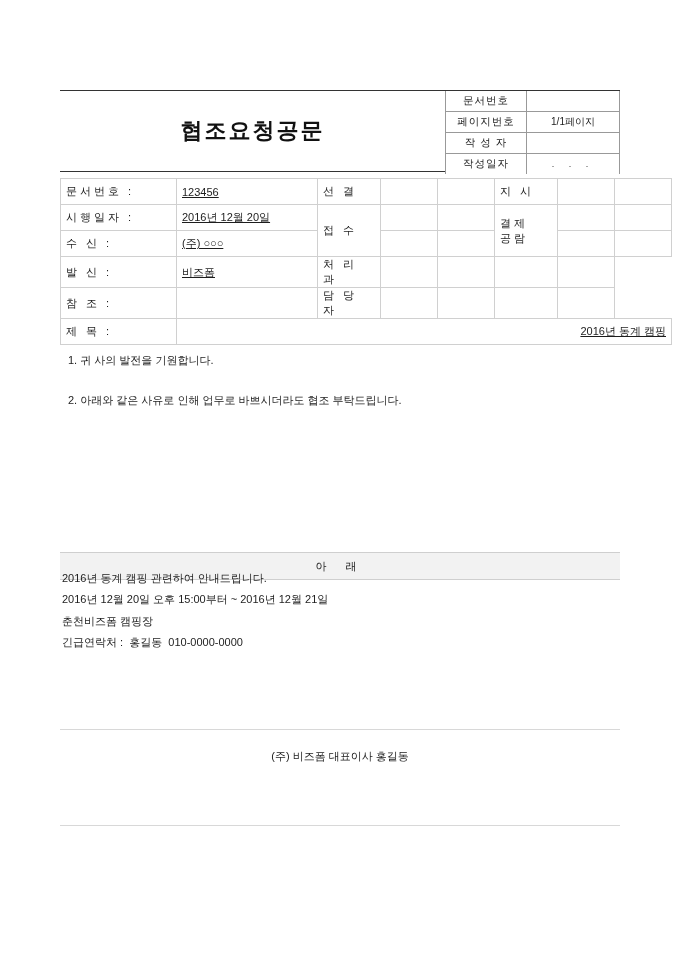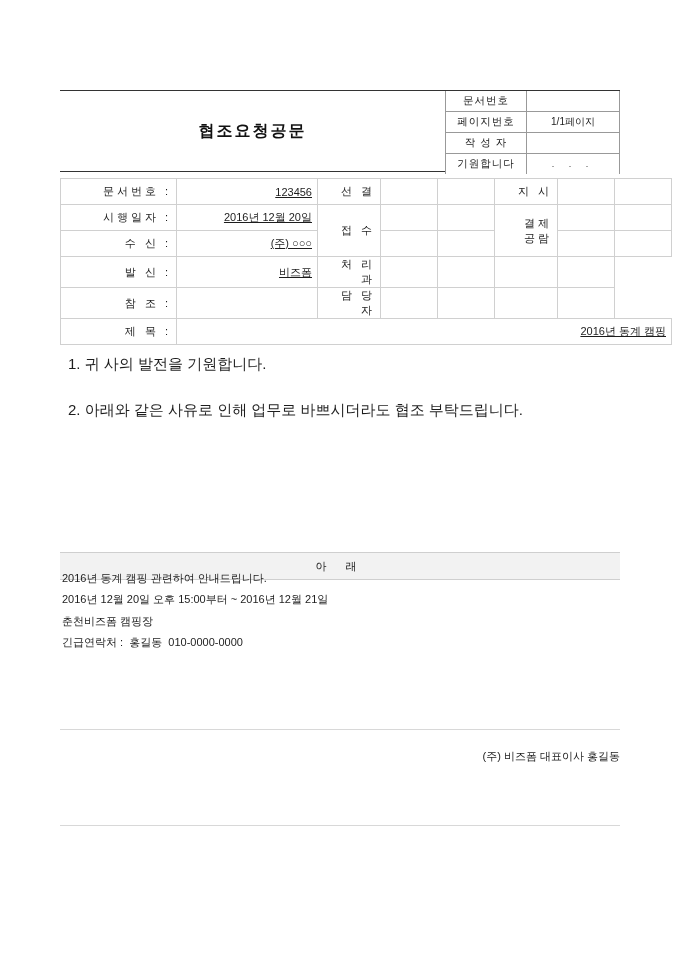--- a/index.html
+++ b/index.html
@@ -36,21 +36,21 @@
     display: flex;
     align-items: stretch;
   }
   .title-area {
     flex: 1;
     display: flex;
     align-items: center;
     justify-content: center;
   }
   .doc-title {
-    font-size: 16px;
+    font-size: 22px;
     font-weight: bold;
     letter-spacing: 2px;
     color: #111;
   }
   .meta-table {
     width: 175px;
     border-collapse: collapse;
     font-size: 10.5px;
     table-layout: fixed;
   }
@@ -89,21 +89,21 @@
   table.info {
     border-collapse: collapse;
     width: 560px;
     table-layout: fixed;
     font-size: 11px;
   }
   table.info td {
     border: 1px solid #d0d0d0;
     height: 25px;
     padding: 0 5px;
-    text-align: right;
+    text-align: left;
     vertical-align: middle;
     color: #1d1d1d;
   }
   table.info td.k {
     letter-spacing: 3px;
     width: 105px;
   }
   table.info td.v {
     width: 130px;
     text-decoration: underline;
@@ -123,21 +123,21 @@
     padding-left: 10px;
     letter-spacing: 0;
   }
 
   
   .body-list {
     position: absolute;
     left: 60px;
     top: 352px;
     width: 560px;
-    font-size: 15px;
+    font-size: 11px;
     line-height: 1.6;
     color: #1d1d1d;
   }
   .body-list .item {
     margin: 0 0 22px 8px;
   }
 
   
   .arae-bar {
     position: absolute;
@@ -177,21 +177,21 @@
     height: 0;
     border-top: 1px solid #d8d8d8;
   }
   .rule.top { top: 729px; }
   .rule.bottom { top: 825px; }
   .signature {
     position: absolute;
     left: 60px;
     top: 749px;
     width: 560px;
-    text-align: right;
+    text-align: center;
     font-size: 11px;
     color: #1d1d1d;
   }
 </style>
 </head>
 <body>
 
 <div class="page">
 
   <div class="header-wrap">
@@ -206,21 +206,21 @@
       </tr>
       <tr>
         <td class="lbl">페이지번호</td>
         <td class="val">1/1페이지</td>
       </tr>
       <tr>
         <td class="lbl">작 성 자</td>
         <td class="val"></td>
       </tr>
       <tr>
-        <td class="lbl">기원합니다</td>
+        <td class="lbl">작성일자</td>
         <td class="val dots">.    .    .</td>
       </tr>
     </tbody>
       </table>
   </div>
 
   <div class="info-wrap">
     <table class="info">
       <tbody>
           <tr>

